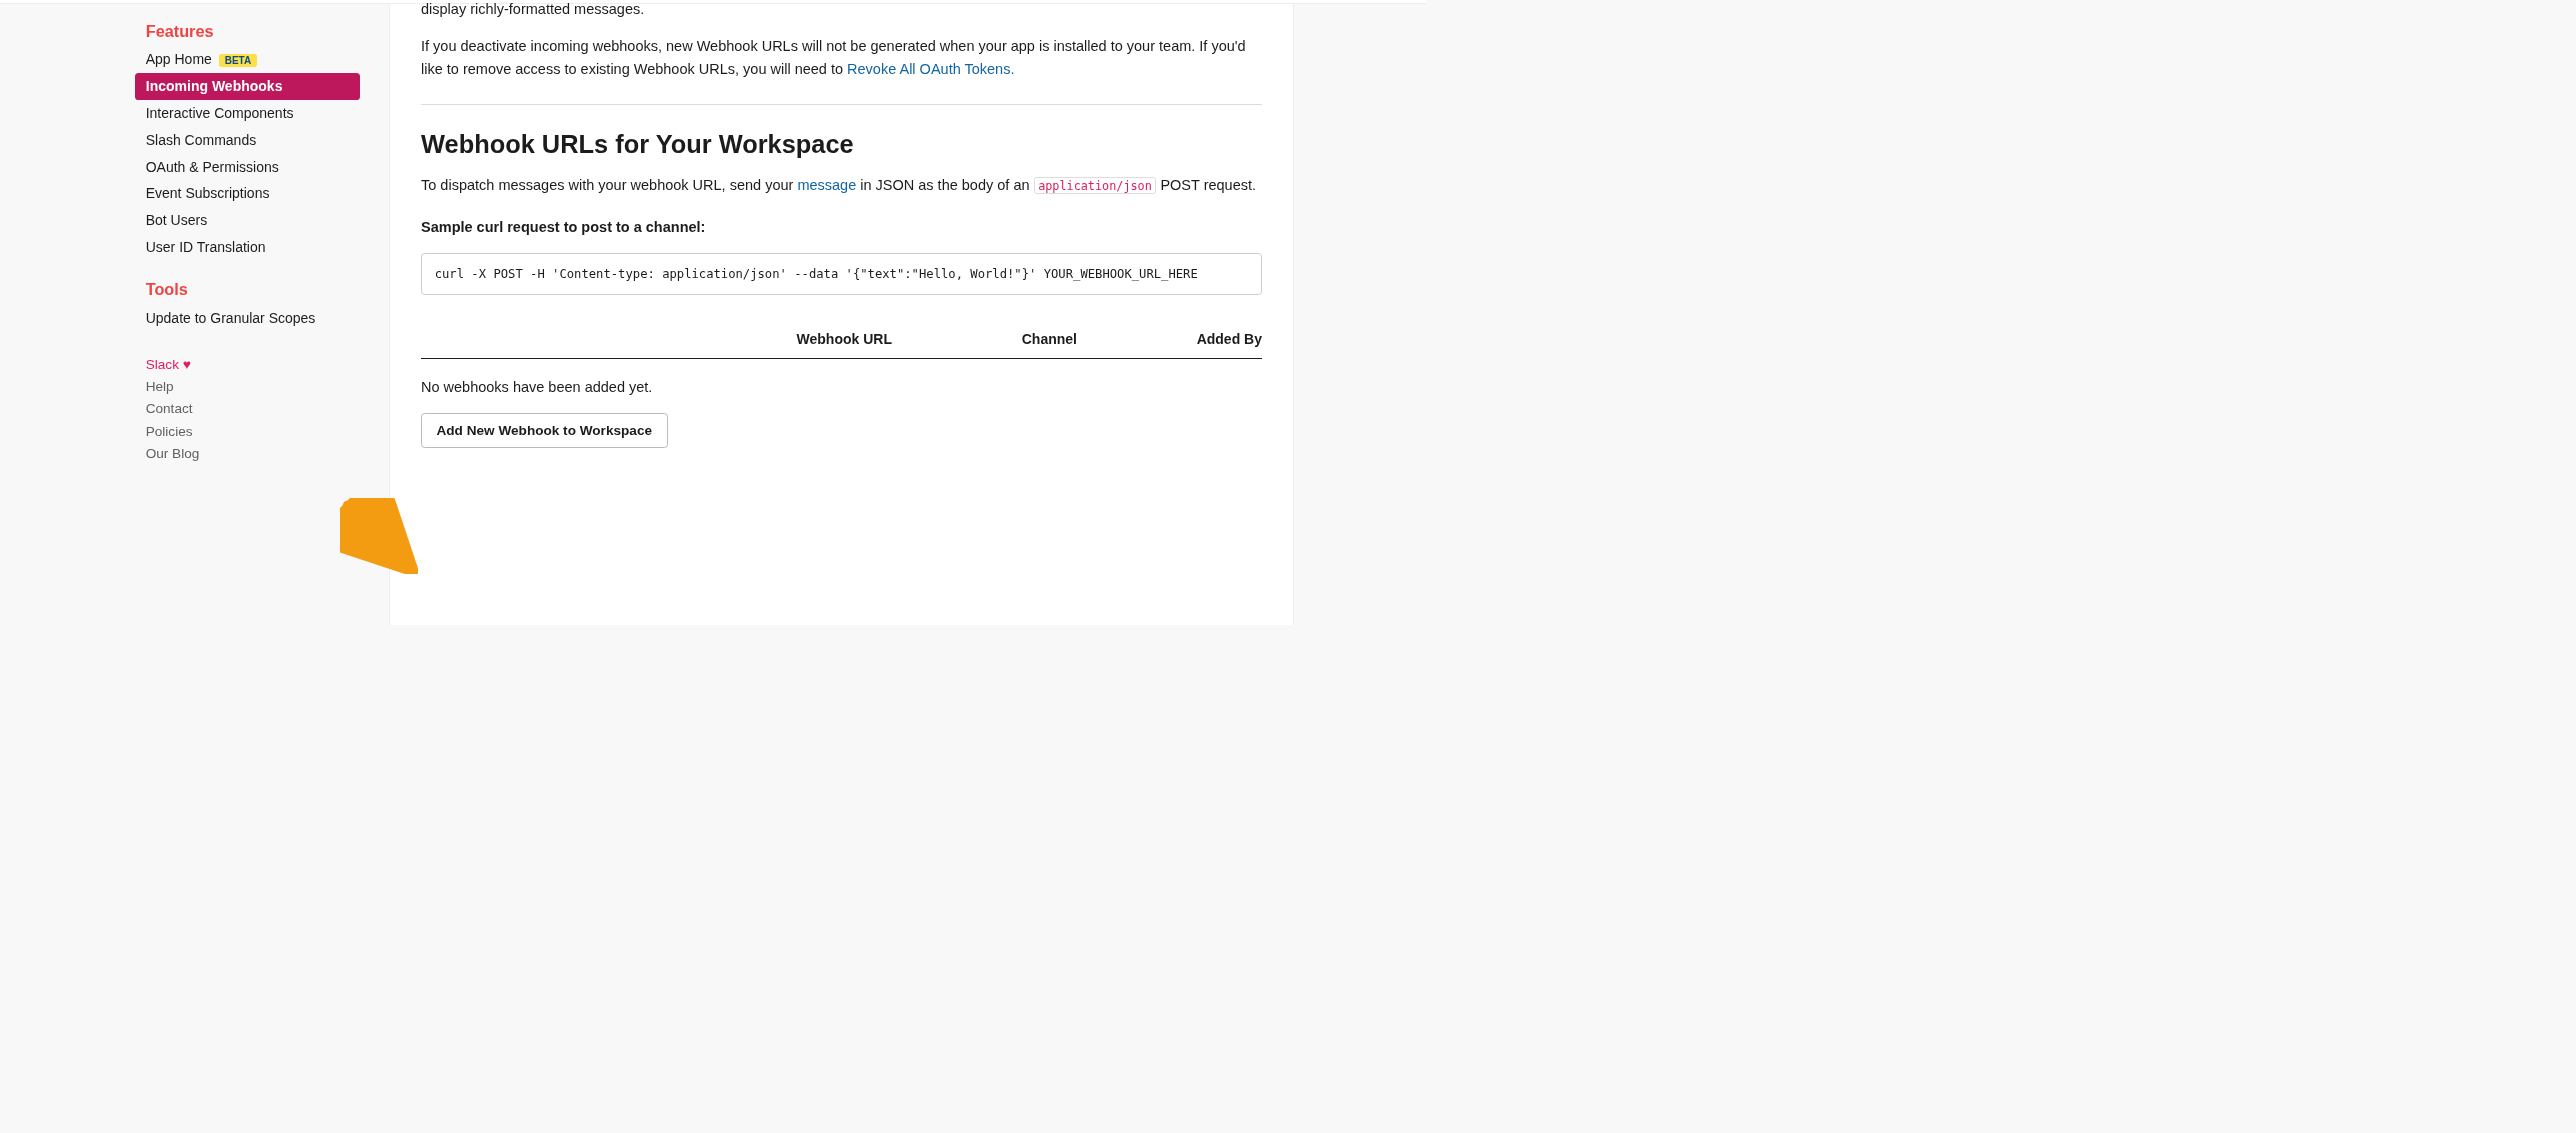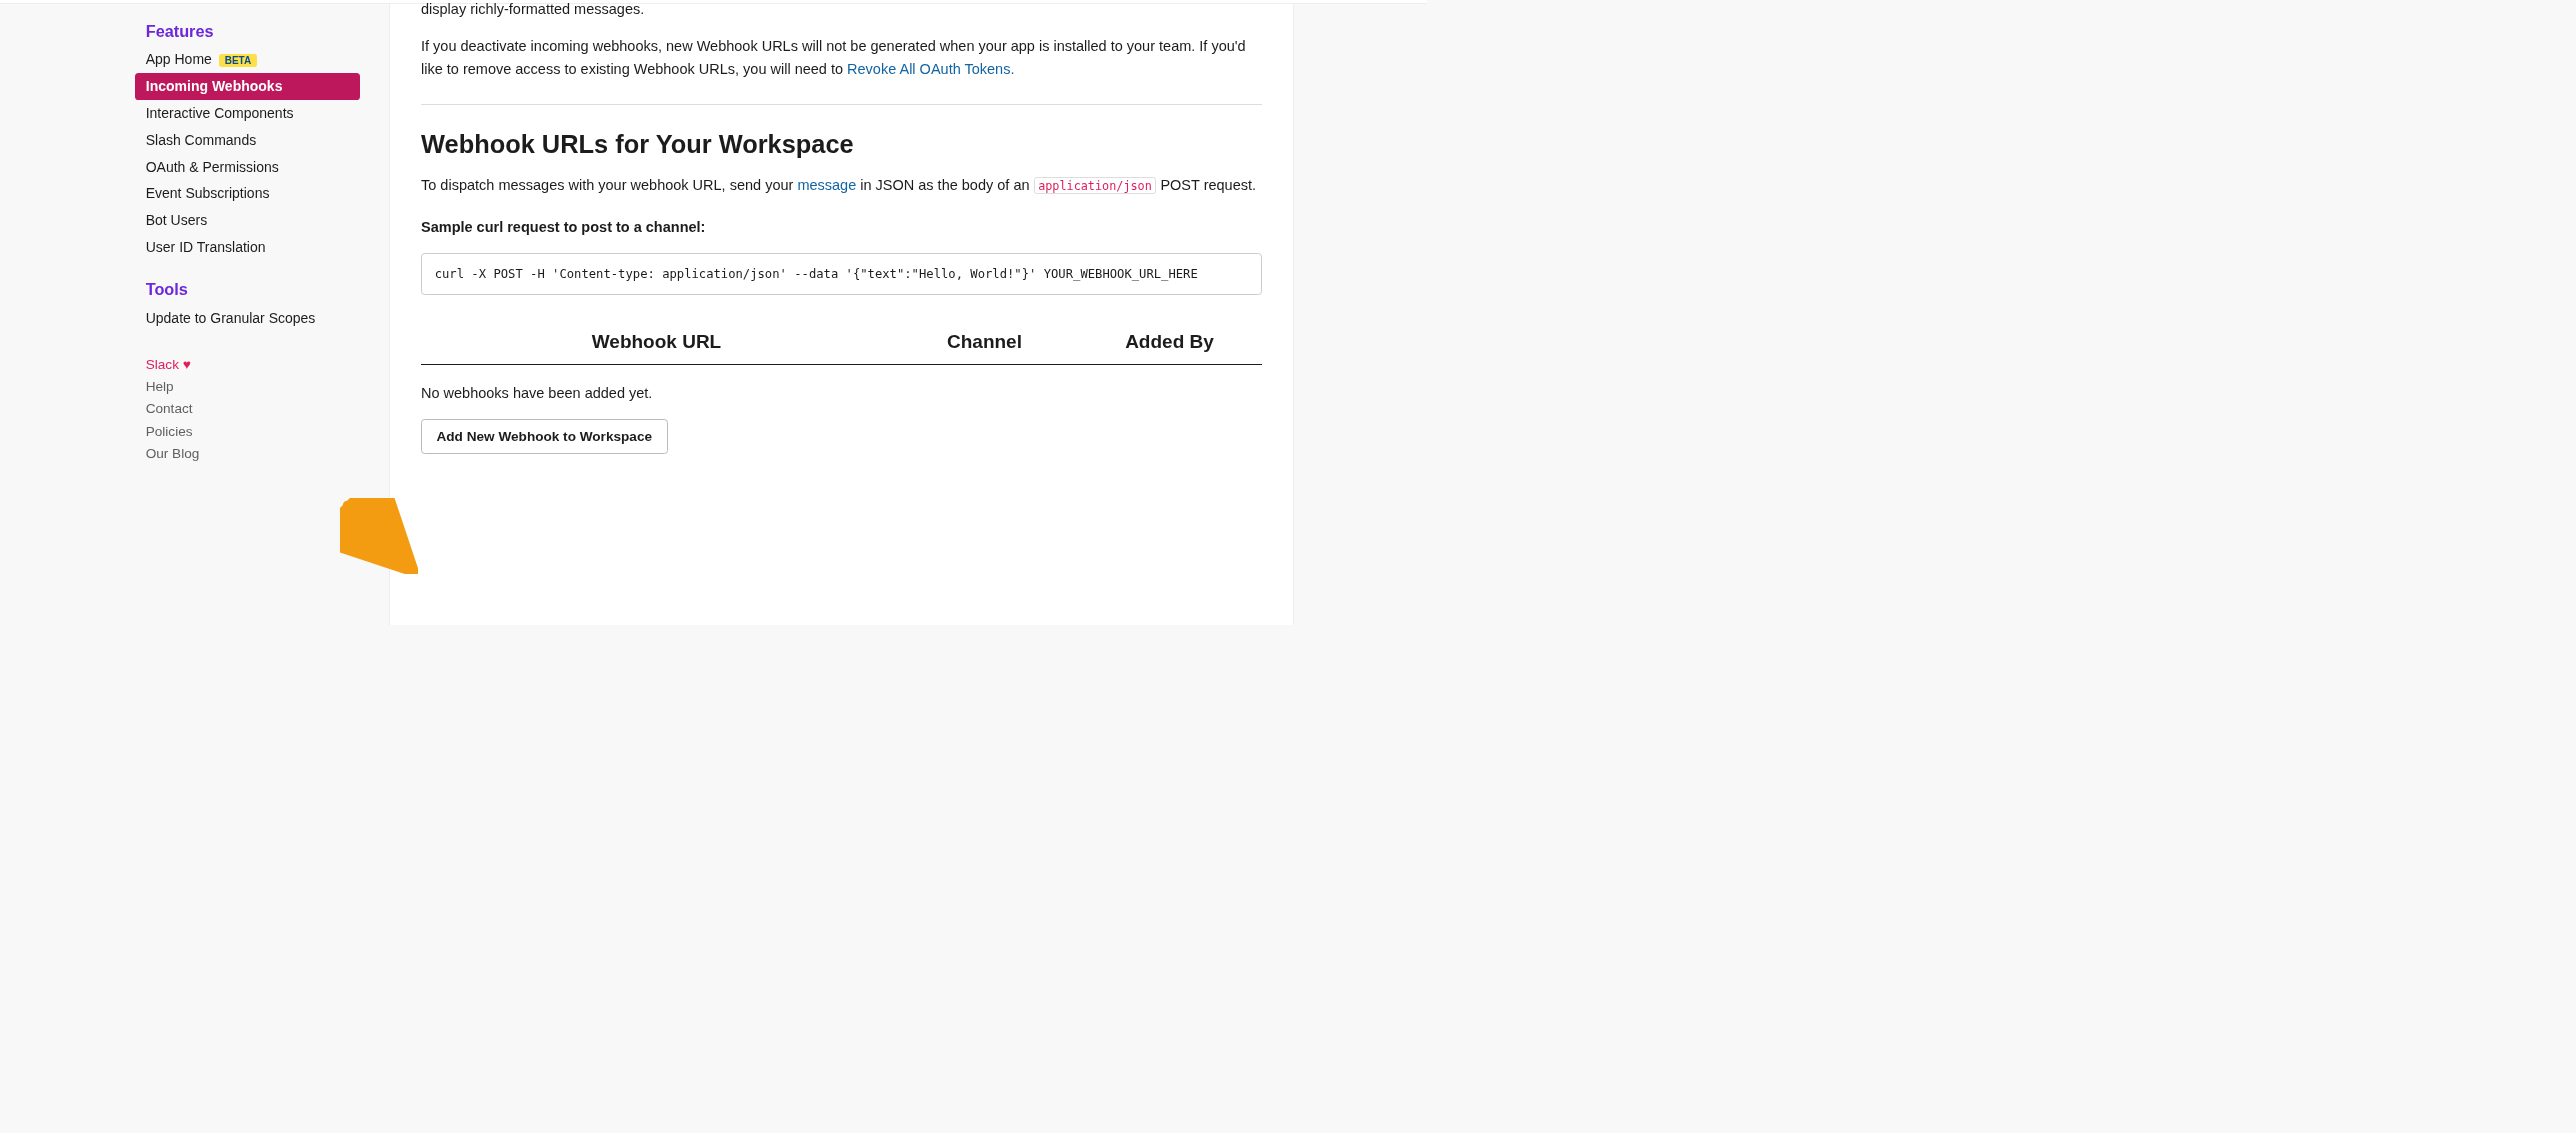--- a/index.html
+++ b/index.html
@@ -26,21 +26,21 @@
     }
     .sidebar {
       width: 229px;
       flex-shrink: 0;
       padding-top: 12.7px;
     }
     .sidebar h2 {
       font-size: 16.3px;
       font-weight: 900;
       padding: 5.4px 12.7px;
-      color: #6d28d9;
+      color: #ef4444;
     }
     .sidebar ul { list-style: none; margin-bottom: 14.5px; }
     .sidebar li {
       padding: 5.4px 12.7px;
       font-size: 14px;
       color: #1d1c1d;
       cursor: pointer;
     }
     .sidebar li.active {
       background: #be185d;
@@ -116,23 +116,23 @@
       white-space: pre-wrap;
       word-break: break-word;
       color: #1d1c1d;
       margin-bottom: 27px;
     }
     table.wh {
       width: 100%;
       border-collapse: collapse;
     }
     table.wh th {
-      text-align: center;
+      text-align: right;
       font-weight: 800;
-      font-size: 19px;
+      font-size: 14px;
       padding: 9px 0 11px 0;
       border-bottom: 1.8px solid #1d1c1d;
     }
     .empty-msg {
       color: #616061;
       font-size: 14.5px;
       margin: 16.3px 0 23.6px 0;
     }
     .btn {
       display: inline-block;

